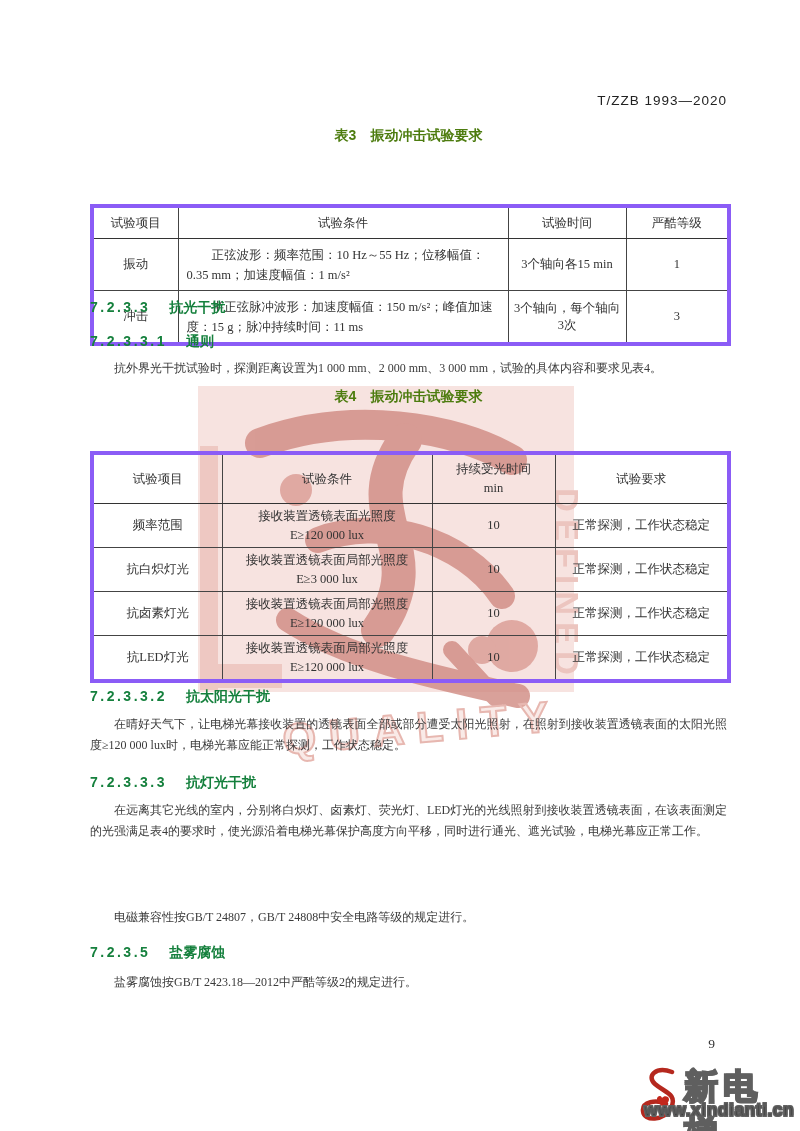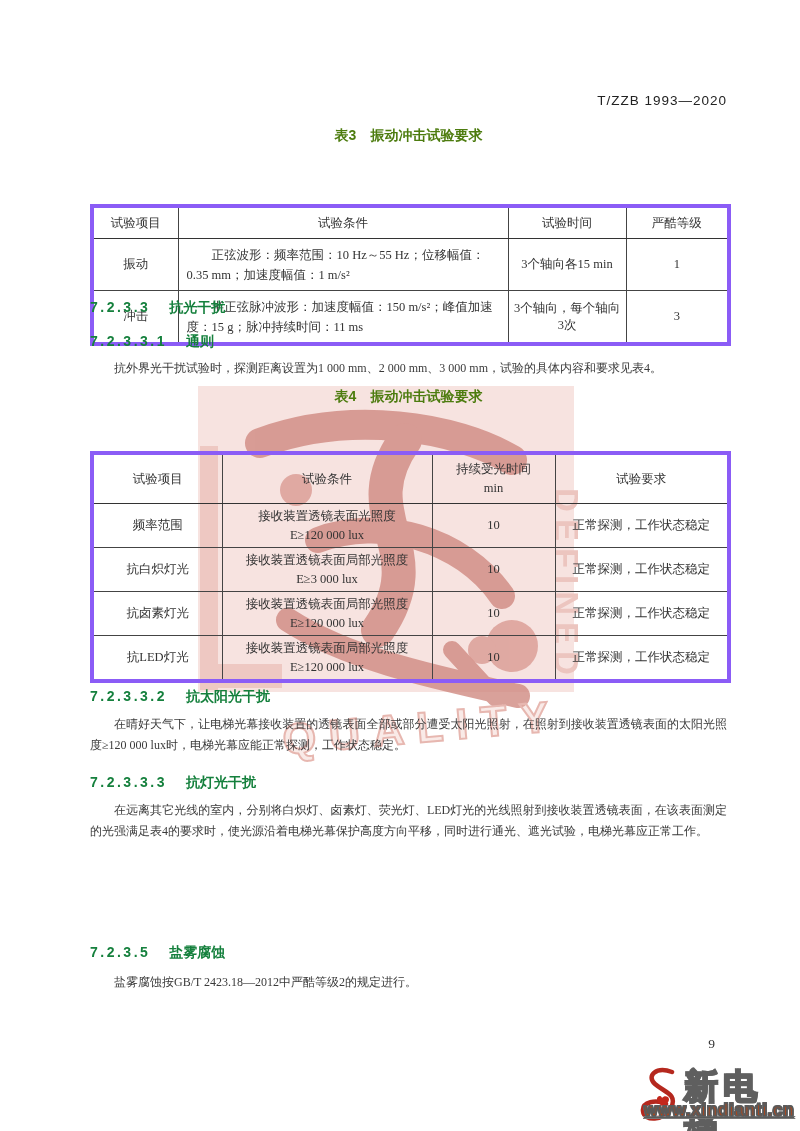--- a/index.html
+++ b/index.html
@@ -65,23 +65,23 @@
     font-size:13.5px;color:#333;}
   .logo{top:1062px;left:596px;width:200px;height:64px;}
   .logo-icon{position:absolute;left:40px;top:4px;}
   .logo-name{position:absolute;left:88px;top:2px;
     font-family:"Liberation Sans",sans-serif;font-weight:bold;
     font-size:34px;letter-spacing:5px;color:#fdfdfd;
     -webkit-text-stroke:2.2px #5f5f5f;
     text-shadow:1px 1px 0 #777,-1px -1px 0 #777,1px -1px 0 #777,-1px 1px 0 #777;}
   .logo-url{position:absolute;left:48px;top:38px;width:150px;text-align:center;
     font-family:"Liberation Sans",sans-serif;font-weight:bold;
-    font-size:17.5px;letter-spacing:0.5px;color:#c2410c;
+    font-size:17.5px;letter-spacing:0.5px;color:#404040;
     -webkit-text-stroke:1.7px #5a5a5a;
-    text-shadow:1px 1px 0 #777,-1px -1px 0 #777,1px -1px 0 #777,-1px 1px 0 #777;text-decoration:underline;}
+    text-shadow:1px 1px 0 #777,-1px -1px 0 #777,1px -1px 0 #777,-1px 1px 0 #777;}
 </style>
 </head>
 <body>
 
 <div class="page">
 
   <div class="abs wm wm-rect"></div>
   <div class="abs wm wm-glyph">
     <svg width="380" height="330" viewBox="0 0 380 330">
       <g stroke="#d08a82" fill="none" stroke-linecap="round" opacity="0.8">
@@ -211,20 +211,21 @@
     <span>抗太阳光干扰</span>
   </div>
   <div class="abs content para" style="top:714px">在晴好天气下，让电梯光幕接收装置的透镜表面全部或部分遭受太阳光照射，在照射到接收装置透镜表面的太阳光照度≥120 000 lux时，电梯光幕应能正常探测，工作状态稳定。</div>
 
   <div class="abs content sec-head" style="top:774px">
     <span class="sec-num">7.2.3.3.3</span>
     <span>抗灯光干扰</span>
   </div>
   <div class="abs content para" style="top:800px">在远离其它光线的室内，分别将白炽灯、卤素灯、荧光灯、LED灯光的光线照射到接收装置透镜表面，在该表面测定的光强满足表4的要求时，使光源沿着电梯光幕保护高度方向平移，同时进行通光、遮光试验，电梯光幕应正常工作。</div>
 
+  <div class="abs content para" style="top:907px">电磁兼容性按GB/T 24807，GB/T 24808中安全电路等级的规定进行。</div>
 
   <div class="abs content sec-head" style="top:944px">
     <span class="sec-num">7.2.3.5</span>
     <span>盐雾腐蚀</span>
   </div>
   <div class="abs content para" style="top:972px">盐雾腐蚀按GB/T 2423.18—2012中严酷等级2的规定进行。</div>
 
 
   <div class="abs content page-num">9</div>
 

